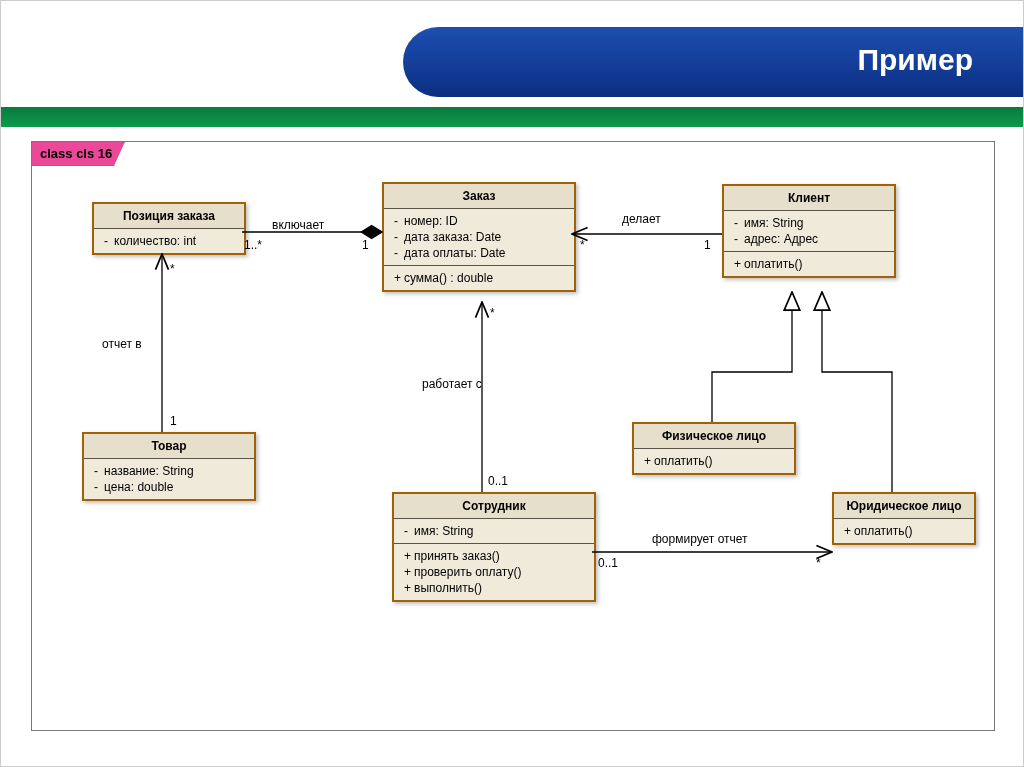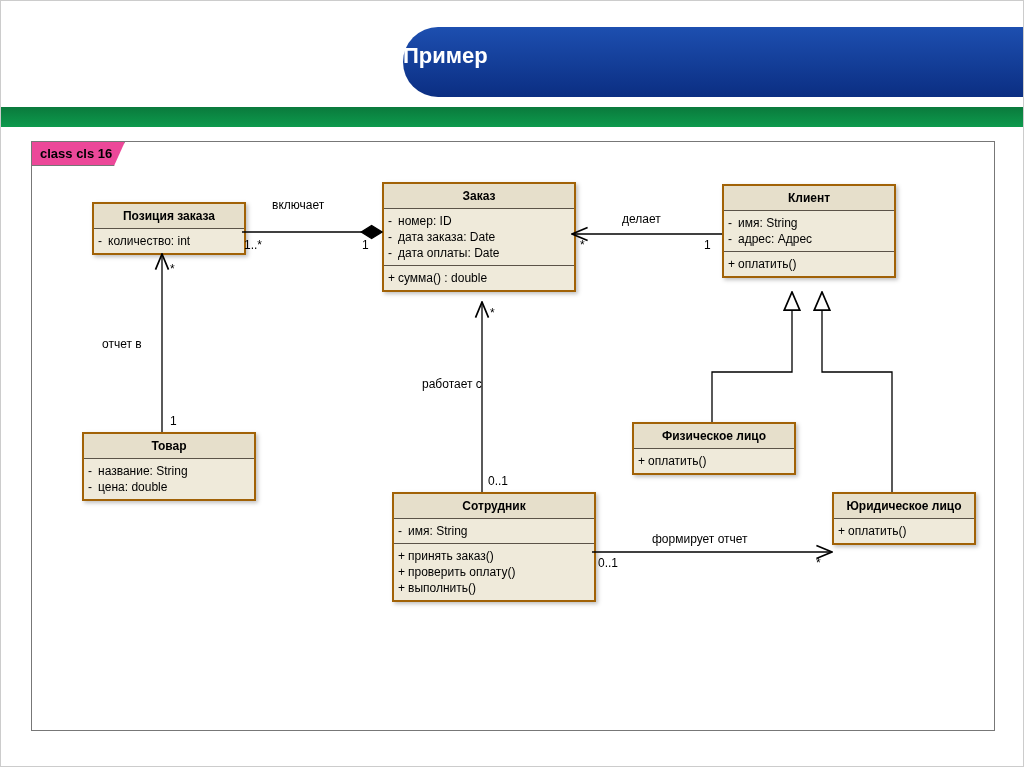--- a/index.html
+++ b/index.html
@@ -1,34 +1,34 @@
 <!DOCTYPE html>
 <html><head>
 <meta charset="utf-8">
 <style>
   html,body{margin:0;padding:0;font-family:Arial,Helvetica,sans-serif;background:#fff}
   .slide{position:relative;width:1024px;height:767px;overflow:hidden;border:1px solid #ccc;box-sizing:border-box}
   
   .hdr-bar{position:absolute;right:0;top:26px;height:70px;width:620px;
     background:linear-gradient(#1d4fb0,#0b2e82);border-top-left-radius:60px;border-bottom-left-radius:60px}
-  .hdr-bar h1{color:#fff;font-size:22px;font-weight:700;margin:0;padding:16px 50px 0 0;text-align:left}
+  .hdr-bar h1{color:#fff;font-size:30px;font-weight:700;margin:0;padding:16px 50px 0 0;text-align:right}
   .green-band{position:absolute;left:0;top:106px;height:20px;width:100%;
     background:linear-gradient(#0a7a3c,#0d9a4d)}
   
   .frame{position:absolute;left:30px;top:140px;width:964px;height:590px;
     border:1px solid #777;box-sizing:border-box;background:#fff}
   .frame-tab{position:absolute;left:-1px;top:-1px;border:1px solid #777;border-bottom-left-radius:0;
     background:#ec4899;padding:4px 12px 4px 8px;font:700 13px Arial;
     clip-path:polygon(0 0,100% 0,88% 100%,0 100%)}
   
   .cls{position:absolute;border:2px solid #a16207;background:#efeada;
     box-shadow:2px 2px 4px rgba(0,0,0,.25);font-size:12px}
   .cls .title{font-weight:700;text-align:center;padding:5px 4px;border-bottom:1px solid #5b5348;background:#e6dfcb}
   .cls .title.nital{font-style:normal}
-  .cls .sect{border-bottom:1px solid #5b5348;padding:4px 4px}
+  .cls .sect{border-bottom:1px solid #5b5348;padding:4px 10px}
   .cls .sect:last-child{border-bottom:none}
   .cls .row{white-space:nowrap;padding:1px 0}
   .vis{display:inline-block;width:10px}
   
   svg.conn{position:absolute;left:0;top:0;width:100%;height:100%;pointer-events:none}
   .lbl{position:absolute;font:12px Arial;color:#000;background:transparent;white-space:nowrap}
 </style>
 </head>
 <body>
 
@@ -127,21 +127,21 @@
 
       <line x1="450" y1="350" x2="450" y2="160" stroke="#000" stroke-width="1.3" marker-end="url(#openarrow)"></line>
 
       <line x1="560" y1="410" x2="800" y2="410" stroke="#000" stroke-width="1.3" marker-end="url(#openarrow)"></line>
 
       <polyline points="680,280 680,230 760,230 760,150" fill="none" stroke="#000" stroke-width="1.3" marker-end="url(#hollowtri)"></polyline>
 
       <polyline points="860,350 860,230 790,230 790,150" fill="none" stroke="#000" stroke-width="1.3" marker-end="url(#hollowtri)"></polyline>
     </svg>
 
-    <span class="lbl" style="left:240px;top:56px">включает</span>
+    <span class="lbl" style="left:240px;top:76px">включает</span>
     <span class="lbl" style="left:212px;top:96px">1..*</span>
     <span class="lbl" style="left:330px;top:96px">1</span>
 
     <span class="lbl" style="left:590px;top:70px">делает</span>
     <span class="lbl" style="left:548px;top:96px">*</span>
     <span class="lbl" style="left:672px;top:96px">1</span>
 
     <span class="lbl" style="left:70px;top:195px">отчет в</span>
     <span class="lbl" style="left:138px;top:120px">*</span>
     <span class="lbl" style="left:138px;top:272px">1</span>

